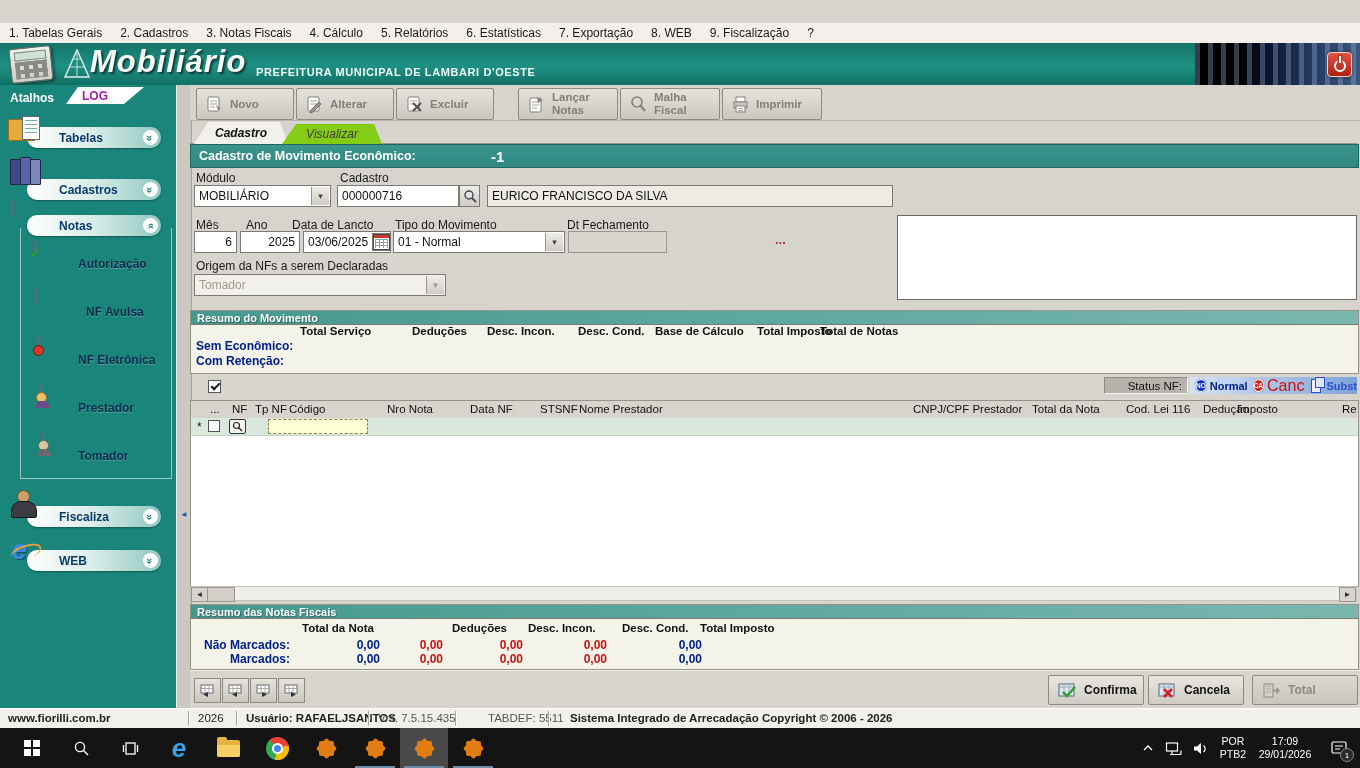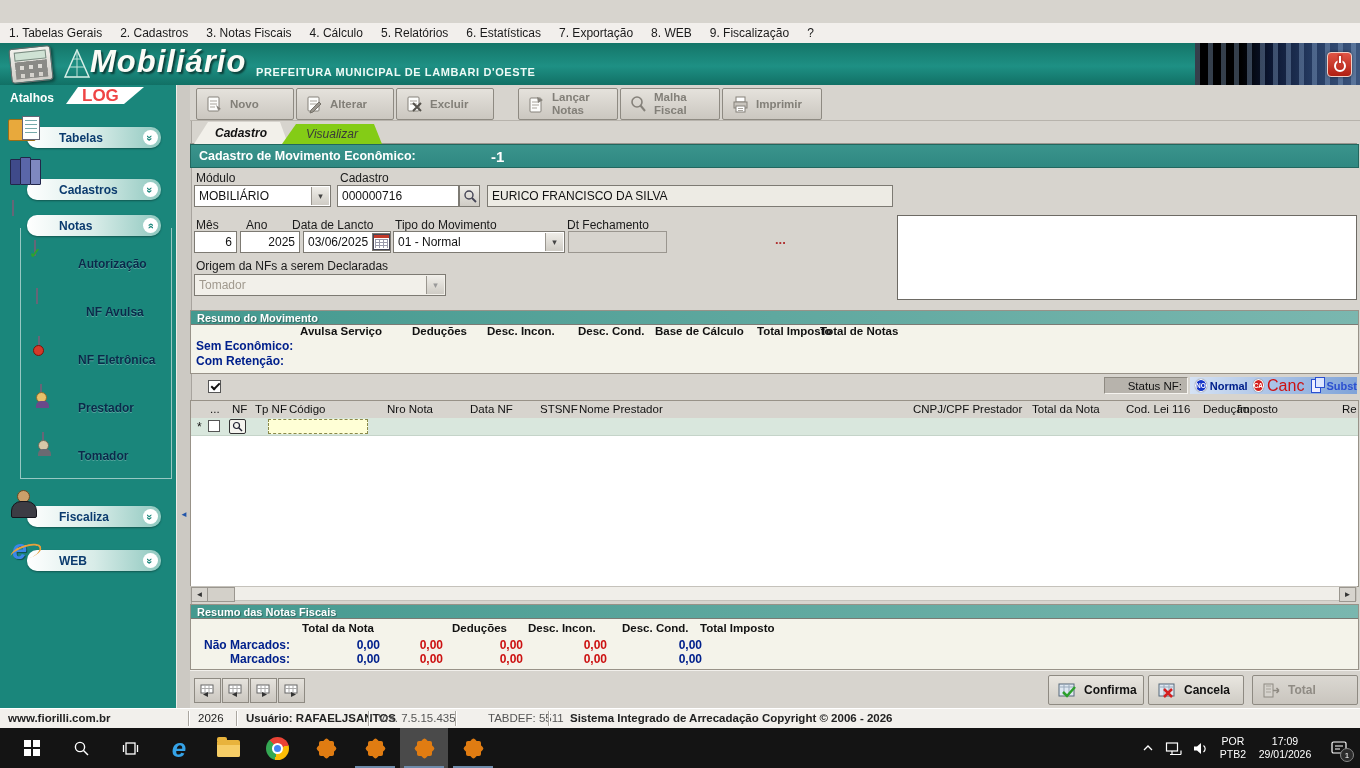--- a/index.html
+++ b/index.html
@@ -34,21 +34,21 @@
       background:linear-gradient(90deg,#000 0 28%,#0b1530 45%,#24395f 70%,#3c567e 100%);}
   .building::after{content:"";position:absolute;inset:0;background:repeating-linear-gradient(90deg,rgba(150,180,215,.35) 0 5px,transparent 5px 13px)}
   .pwr{position:absolute;right:8px;top:9px;width:23px;height:23px;border-radius:4px;background:linear-gradient(#e05545,#b01f12);border:1px solid #f0cfc6;box-shadow:0 0 3px rgba(0,0,0,.5)}
   .pwr::before{content:"";position:absolute;left:6px;top:7px;width:8px;height:8px;border:2px solid #fff;border-radius:50%}
   .pwr::after{content:"";position:absolute;left:10.5px;top:3px;width:2px;height:7px;background:#fff;box-shadow:0 0 0 1.5px #c2392c}
   
   .sidebar{left:0;top:85px;width:176px;height:623px;background:#1a867b}
   .atalhos{position:absolute;left:10px;top:6px;color:#fff;font-weight:bold;font-size:12px}
   .logtab{position:absolute;left:66px;top:2px;width:78px;height:17px;background:#fff;
       clip-path:polygon(12px 0,100% 0,calc(100% - 20px) 100%,0 100%);display:flex;align-items:center}
-  .logtab span{margin-left:16px;font-weight:bold;font-size:17px;color:#ef4444}
+  .logtab span{margin-left:16px;font-weight:bold;font-size:12px;color:#a21caf}
   .pill{position:absolute;left:27px;width:134px;height:21px;border-radius:10px;
       background:linear-gradient(90deg,#ffffff 0%,#d8ece8 50%,#8fc8bf 100%);box-shadow:0 1px 2px rgba(0,0,0,.35);display:flex;align-items:center}
   .pill .plabel{margin-left:32px;font-weight:bold;font-size:12px;color:#0b3b6e}
   .chev{position:absolute;right:3px;top:3px;width:15px;height:15px;border-radius:50%;background:#fff;color:#1a867b;
       display:flex;align-items:center;justify-content:center;font-weight:bold;font-size:11px}
   .chev.down::before{content:"»";transform:rotate(90deg)}
   .chev.up::before{content:"»";transform:rotate(-90deg)}
   .gicon{position:absolute;z-index:3}
   .folder-ic{width:32px;height:24px}
   .folder-ic::before{content:"";position:absolute;left:0;top:3px;width:26px;height:20px;background:#e8a93c;border:1px solid #9a6d14;border-radius:2px}
@@ -402,21 +402,21 @@
   <span class="inp sel-dis" style="left:194px;top:274px;width:252px">
     <span>Tomador</span>
     <span class="dd" style="color:#999"></span>
     </span>
 
   <div class="abs panel" style="left:190px;top:310px;width:1167px;height:62px">
     <div class="teal-hdr">
       <span>Resumo do Movimento</span>
       </div>
   </div>
-  <span class="colhdr" style="left:300px;top:325px">Avulsa Serviço</span>
+  <span class="colhdr" style="left:300px;top:325px">Total Serviço</span>
   <span class="colhdr" style="left:412px;top:325px">Deduções</span>
   <span class="colhdr" style="left:487px;top:325px">Desc. Incon.</span>
   <span class="colhdr" style="left:578px;top:325px">Desc. Cond.</span>
   <span class="colhdr" style="left:655px;top:325px">Base de Cálculo</span>
   <span class="colhdr" style="left:757px;top:325px">Total Imposto</span>
   <span class="colhdr" style="left:820px;top:325px">Total de Notas</span>
   <span class="rowlbl" style="left:196px;top:339px">Sem Econômico:</span>
   <span class="rowlbl" style="left:196px;top:354px">Com Retenção:</span>
 
   <span class="cb checked" style="left:208px;top:380px"></span>

